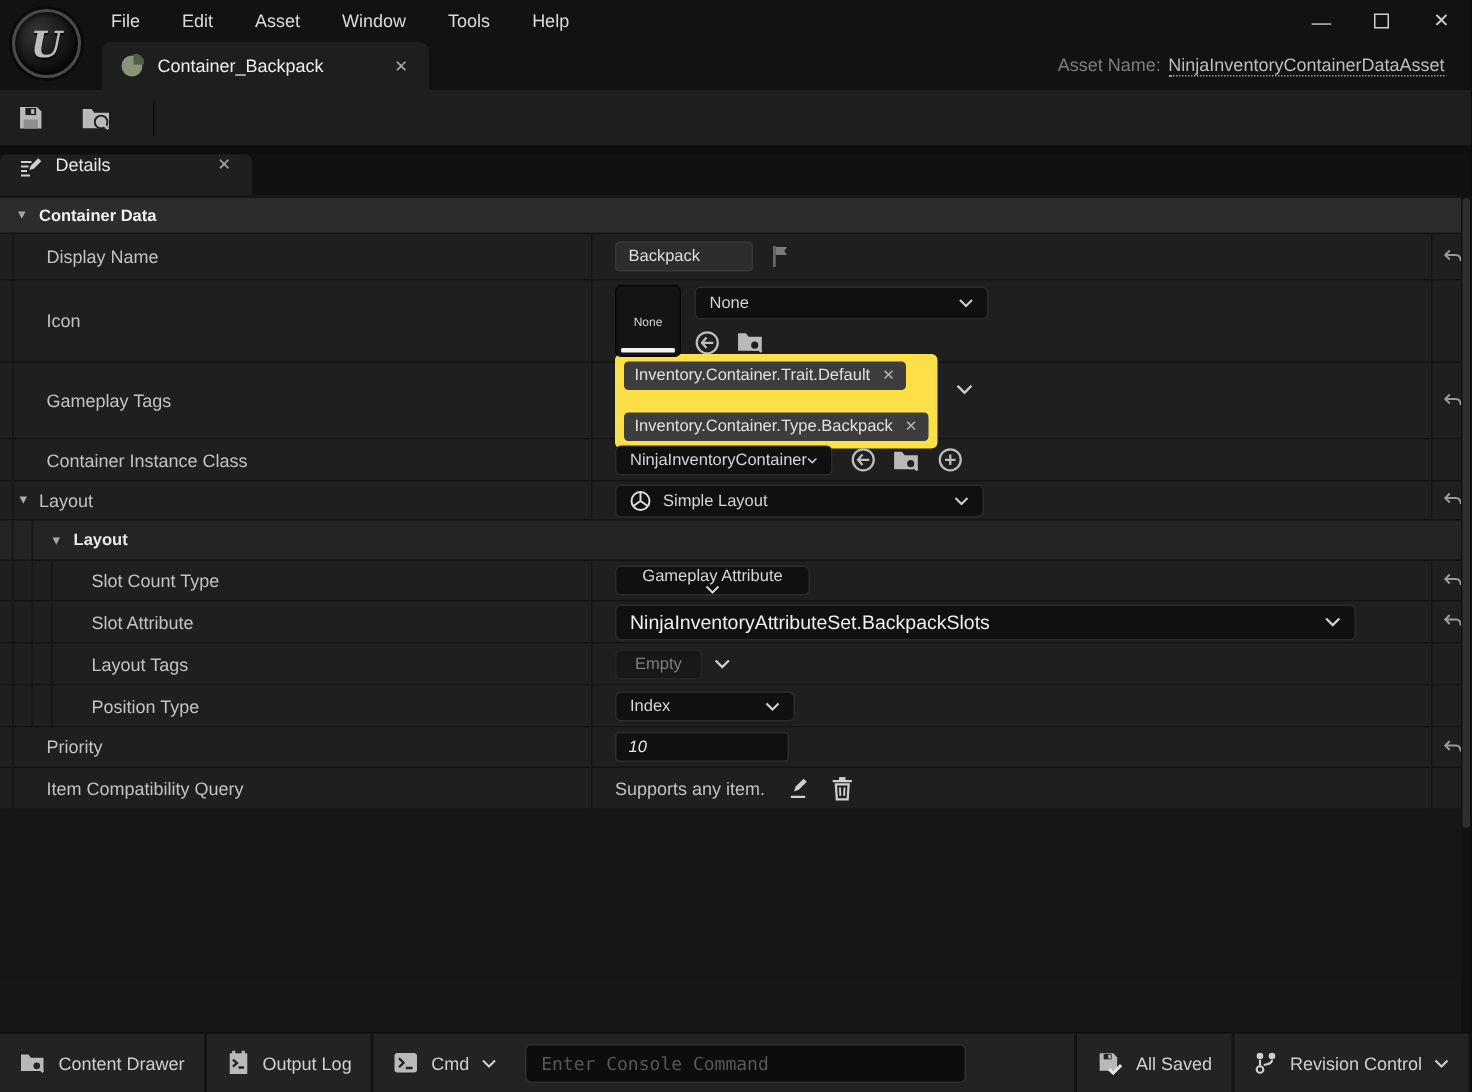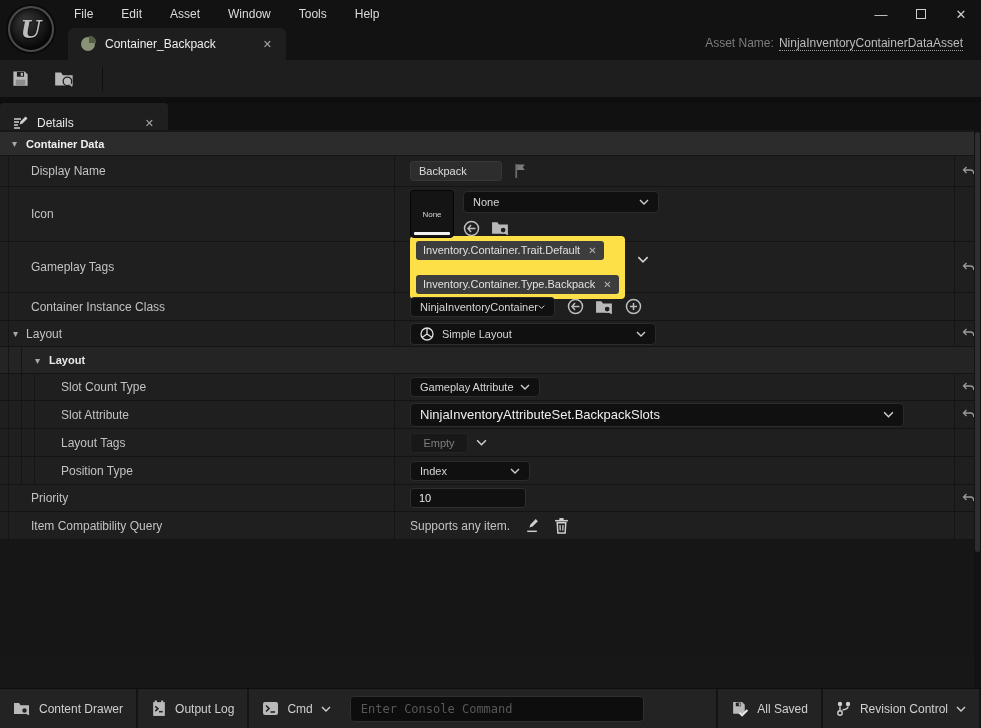--- a/index.html
+++ b/index.html
@@ -32,21 +32,21 @@
 
   
   .toolbar { position:absolute; top:60px; left:0; right:0; height:37px; background:#1e1e1e; display:flex; align-items:center; }
   .tool-btn { width:40px; height:37px; display:flex; align-items:center; justify-content:center; }
   .tool-sep { width:1px; height:24px; background:#0d0d0d; margin-left:18px; }
   .toolgap { position:absolute; top:97px; left:0; right:0; height:6px; background:#0e0e0e; }
 
   
   .dtabrow { position:absolute; top:103px; left:0; right:0; height:27px; background:#111111; }
   .dtab { position:absolute; left:0; top:0; width:168px; height:27px; background:#1f1f1f; border-radius:4px 4px 0 0;
-    display:flex; align-items:flex-end; padding:0 12px; }
+    display:flex; align-items:flex-start; padding:0 12px; }
   .dtab .title { flex:1; margin-left:9px; font-size:12px; color:#e8e8e8; }
 
   
   .panel { position:absolute; top:130px; left:0; right:0; height:558px; background:#171717; }
   .search-row { height:36px; background:#1f1f1f; display:flex; align-items:center; padding:0 8px; }
   .search-box { width:878px; height:24px; background:#0d0d0d; border:1px solid #050505; border-radius:12px;
     display:flex; align-items:center; padding:0 10px; }
   .search-box input { flex:1; background:transparent; border:none; outline:none; color:#cfcfcf; font-size:12px; margin-left:7px; font-family:inherit; }
   .search-box input::placeholder { color:#5c5c5c; }
   .srch-icons { display:flex; align-items:center; margin-left:12px; gap:12px; }
@@ -67,21 +67,21 @@
   .preset { width:27px; flex:none; border-left:1px solid #141414; display:flex; align-items:center; justify-content:center; }
 
   .subheader { display:flex; background:#242424; border-bottom:1px solid #141414; align-items:center; }
   .subheader .txt { font-size:11px; font-weight:bold; color:#e8e8e8; }
   .subheader .tri { color:#a8a8a8; font-size:10px; margin:0 9px 0 13px; }
 
   
   .txtfield { background:#2d2d2d; border:1px solid #383838; border-radius:3px; height:20px; width:92px;
     color:#dedede; font-size:11px; padding:0 8px; outline:none; font-family:inherit; }
   .numfield { background:#101010; border:1px solid #2e2e2e; border-radius:3px; height:20px; width:116px;
-    color:#e8e8e8; font-size:11px; padding:0 8px; outline:none; font-family:inherit; }
+    color:#e8e8e8; font-size:11px; padding:0 8px; outline:none; font-family:inherit;font-style:italic; }
   .dd { background:#101010; border:1px solid #2b2b2b; border-radius:4px; height:22px;
     display:flex; align-items:center; padding:0 9px; color:#d6d6d6; font-size:11px; }
   .dd .cap { flex:1; }
   .thumb { width:44px; height:48px; background:#141414; border:1px solid #060606; border-radius:4px;
     position:relative; display:flex; align-items:center; justify-content:center; color:#d4d4d4; font-size:8px; }
   .thumb::after { content:""; position:absolute; left:3px; right:3px; bottom:2px; height:3px; background:#f2f2f2; border-radius:1px; }
   .tags-box { background:#fde047; border-radius:4px; padding:5px 6px; display:flex; flex-direction:column; gap:15px; }
   .tag-pill { background:#3d3d3d; border-radius:3px; height:19px; display:inline-flex; align-items:center;
     padding:0 7px; font-size:11px; color:#e0e0e0; gap:8px; width:max-content; }
   .tag-pill .x { color:#b5b5b5; font-size:10px; }
@@ -333,21 +333,21 @@
     </div>
 
     <div class="prow" style="height:27px">
       <span class="g"></span>
         <span class="g2"></span>
         <span class="g2"></span>
       <div class="plabel w3">
           <span>Slot Count Type</span>
         </div>
       <div class="pvalue">
-        <div class="dd" style="width:130px; height:20px;">
+        <div class="dd" style="width:130px; height:20px;flex-direction:column;">
           <span class="cap">Gameplay Attribute</span>
           <svg width="10" height="6" viewBox="0 0 10 6">
               <path d="M1 1 L5 5 L9 1" fill="none" stroke="#cfcfcf" stroke-width="1.4"></path>
             </svg>
         </div>
       </div>
       <div class="preset">
         <svg width="13" height="11" viewBox="0 0 13 11">
           <path d="M4.5 1 L1.5 4 L4.5 7 M1.5 4 H8.5 C10.8 4 11.8 5.8 11.8 8" fill="none" stroke="#9a9a9a" stroke-width="1.3"></path>
         </svg>

